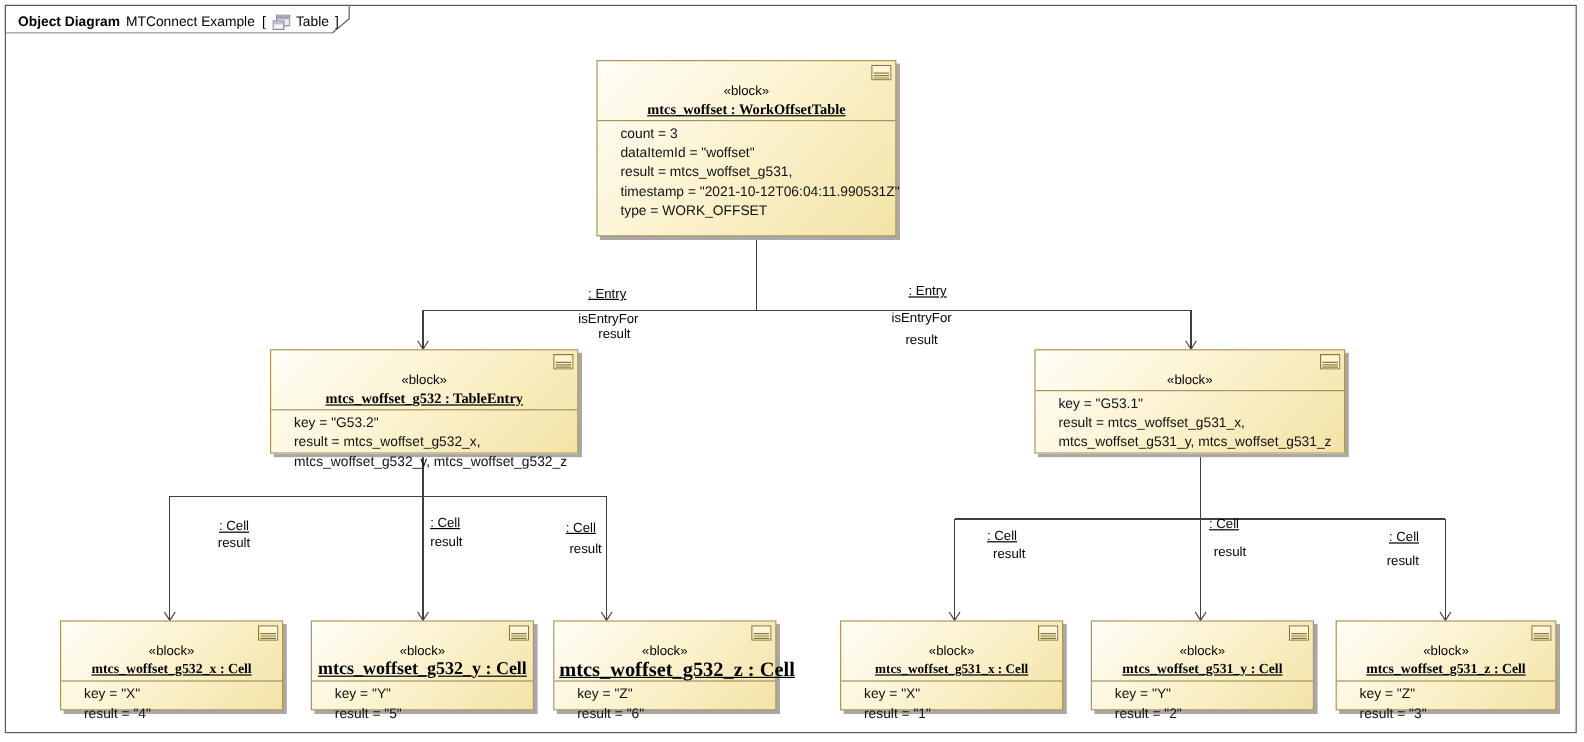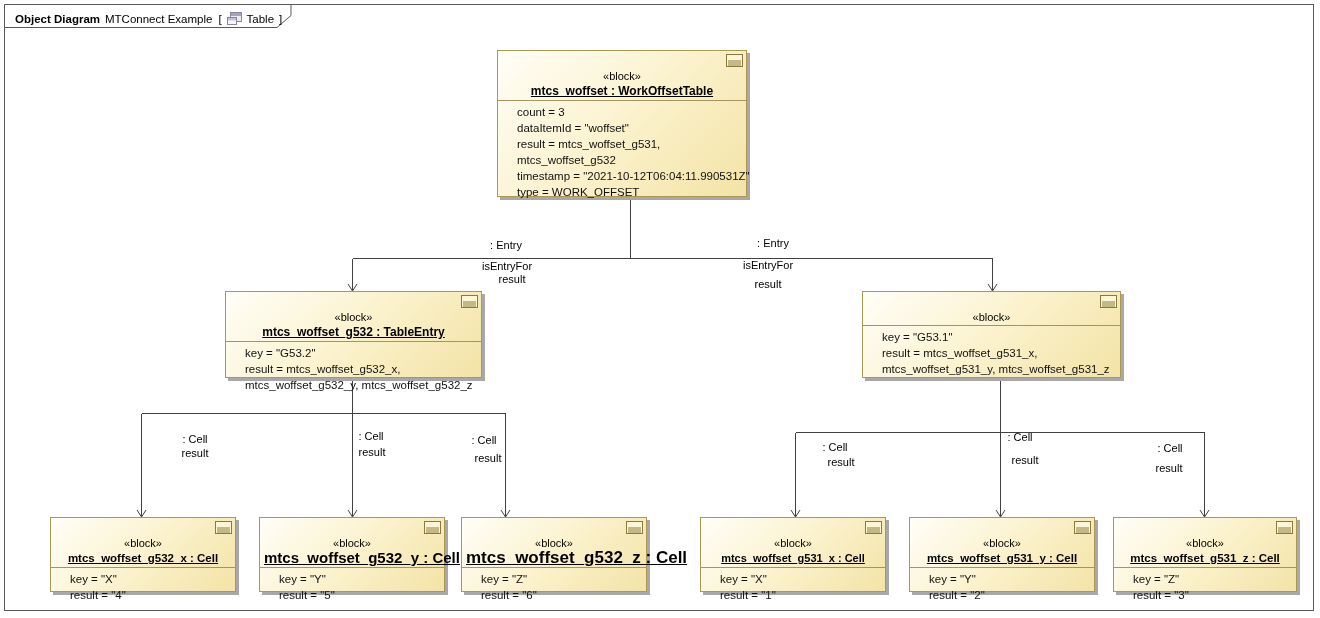--- a/index.html
+++ b/index.html
@@ -19,29 +19,29 @@
   .tab-bracket{margin-left:1px;}
 
   
   .block{position:absolute;box-sizing:border-box;border:1px solid #ae9753;
          background:linear-gradient(135deg,#fffef8 0%,#fbf2cd 50%,#f3e3a6 100%);
          box-shadow:3px 3px 0 #a8a8a8;display:flex;flex-direction:column;}
   .bhead{position:relative;border-bottom:1px solid #a5945c;text-align:center;
          padding:18px 4px 1px 4px;}
   .stereo{font-size:11px;line-height:14px;}
   .bname{font-size:12px;line-height:16px;font-weight:bold;text-decoration:underline;
-         white-space:nowrap;}
+         white-space:nowrap;font-family:Liberation Serif, serif;}
   .bicon{position:absolute;top:3px;right:3px;line-height:0;}
   .battrs{flex:1;padding:3px 5px 0 5px;font-size:11.5px;line-height:16px;
           text-align:left;white-space:nowrap;color:#111;margin-left:14px;}
 
   
   .elabel{position:absolute;transform:translate(-50%,-50%);font-size:11px;
           white-space:nowrap;color:#000;}
-  .lname{}
+  .lname{text-decoration:underline;}
 
   svg.wires{position:absolute;left:0;top:0;pointer-events:none;}
 </style>
 </head>
 <body>
 
 <div class="canvas">
 
   <div class="dframe"></div>
   <div class="tab">
@@ -118,21 +118,20 @@
           <line x1="2" y1="7" x2="15" y2="7" stroke="#8a7a3a"></line>
           <line x1="2" y1="9" x2="15" y2="9" stroke="#8a7a3a"></line>
           <line x1="2" y1="11" x2="15" y2="11" stroke="#8a7a3a"></line>
         </svg>
       </span>
     </div>
     <div class="battrs">
       <div>count = 3</div>
       <div>dataItemId = "woffset"</div>
       <div>result = mtcs_woffset_g531,</div>
-      <div>mtcs_woffset_g532</div>
       <div>timestamp = "2021-10-12T06:04:11.990531Z"</div>
       <div>type = WORK_OFFSET</div>
     </div>
   </div>
 
   <div class="block" style="left:225px;top:291px;width:257px;height:87px;">
     <div class="bhead">
       <div class="stereo">«block»</div>
       <div class="bname">mtcs_woffset_g532 : TableEntry</div>
       <span class="bicon">

